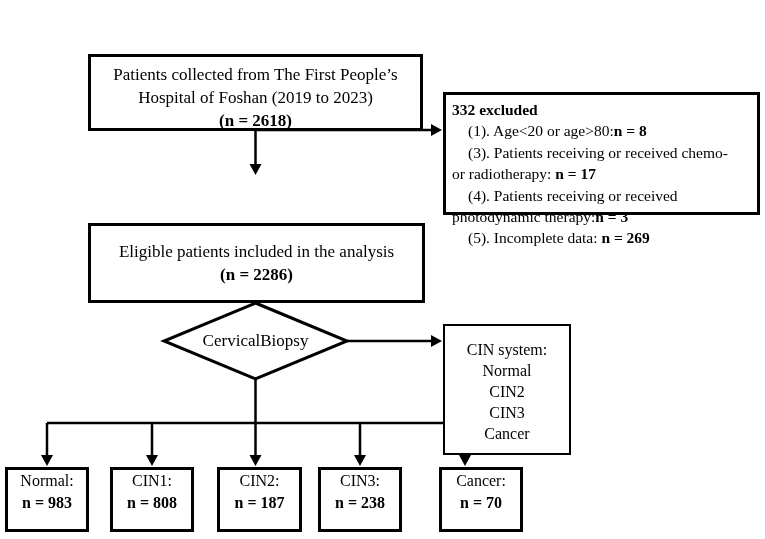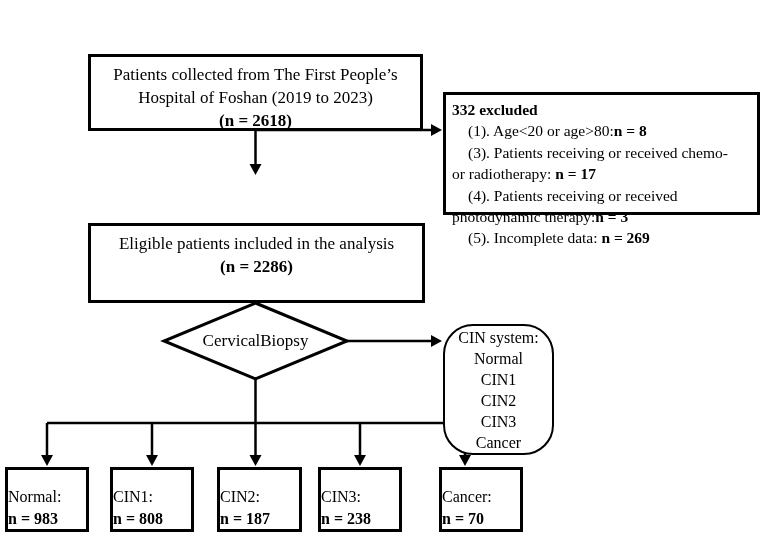--- a/index.html
+++ b/index.html
@@ -46,55 +46,55 @@
     padding: 4px 4px 0 6px;
   }
   .box-excluded .excl-title { font-weight: bold; }
   .excl-line { white-space: nowrap; }
   .excl-line.indent { padding-left: 16px; }
   .box-eligible {
     left: 88px; top: 175px;
     width: 337px; height: 80px;
     font-size: 17px;
     line-height: 23px;
-    padding-top: 6px;
+    padding-top: 14px;
     text-align: center;
   }
   .box-eligible .nline { font-weight: bold; }
   .diamond-label {
     position: absolute;
     left: 164px; top: 303px;
     width: 183px; height: 76px;
     display: flex;
     flex-direction: row;
     align-items: center;
     justify-content: center;
     font-size: 17px;
     line-height: 22px;
     text-align: center;
   }
   .box-cin {
     left: 443px; top: 276px;
-    width: 111px; height: 131px;
+    width: 128px; height: 131px;
     border-width: 2.5px;
     font-size: 16px;
     line-height: 21px;
-    padding-top: 1px;
-    border-radius: 30px;
+    padding-top: 13px;
   }
   .outcome-box {
     position: absolute;
     box-sizing: border-box;
     top: 467px;
     width: 84px; height: 65px;
     border: 3px solid #000000;
     background: #ffffff;
+    text-align: center;
     font-size: 16px;
     line-height: 22px;
-    padding-top: 16px;
+    padding-top: 0;
   }
   .outcome-box .nline { font-weight: bold; }
   .outcome-box:nth-child(1) { left: 5px; }
   .outcome-box:nth-child(2) { left: 110px; }
   .outcome-box:nth-child(3) { left: 217px; width: 85px; }
   .outcome-box:nth-child(4) { left: 318px; }
   .outcome-box:nth-child(5) { left: 423px; margin-left: 16px; }
 </style>
 </head>
 <body>
@@ -157,21 +157,20 @@
 
   <div class="diamond-label">
     <div>Cervical</div>
     <div>Biopsy</div>
   </div>
 
   <div class="box box-cin">
     <div>CIN system:</div>
     <div>
         <div>Normal</div>
-        <div>CIN1</div>
         <div>CIN2</div>
         <div>CIN3</div>
         <div>Cancer</div>
       </div>
   </div>
 
   <div>
       <div class="outcome-box">
         <div>Normal:</div>
         <div class="nline">n = 983</div>

